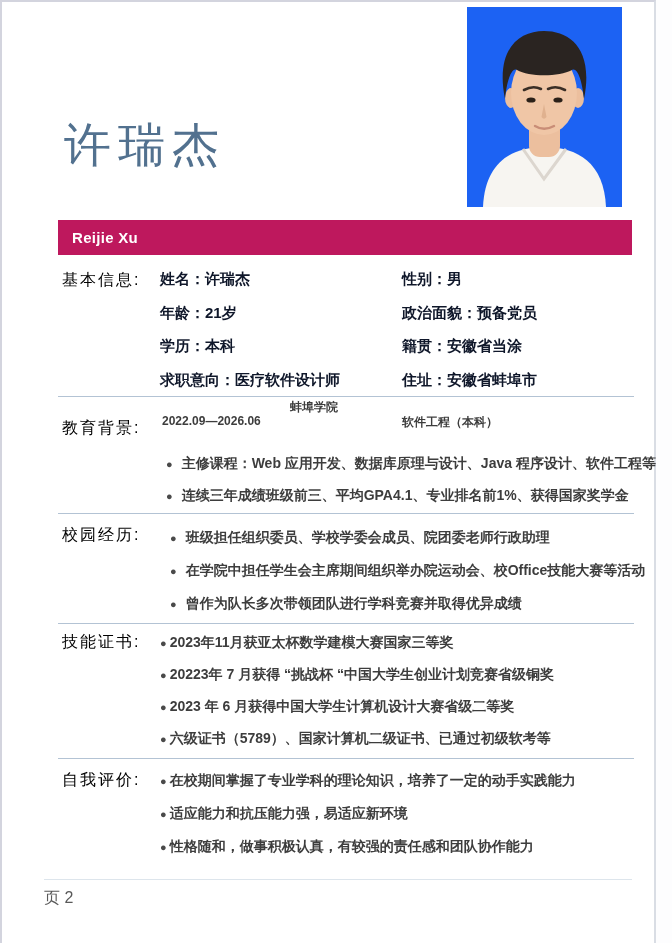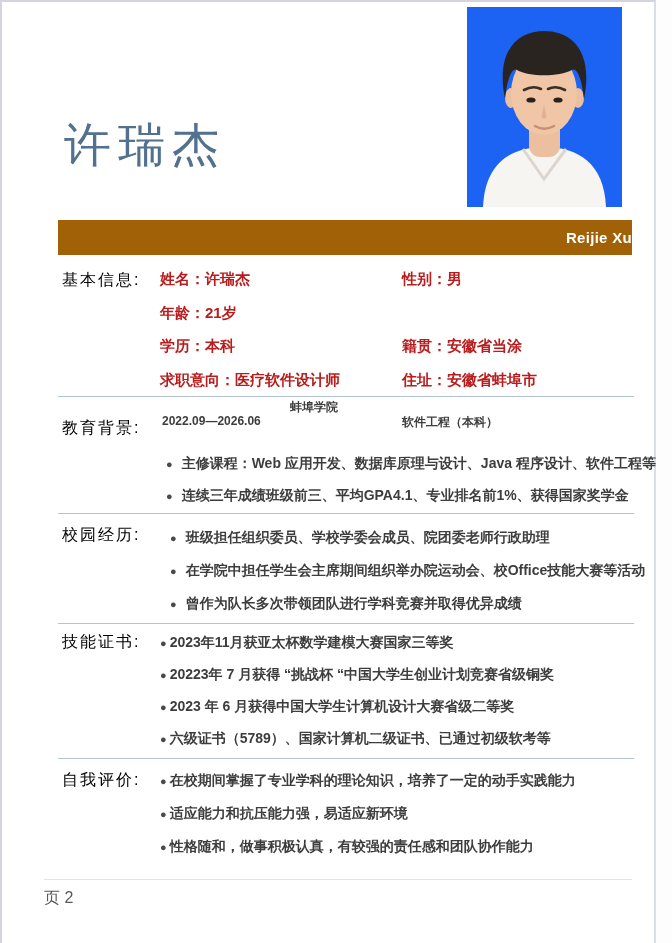--- a/index.html
+++ b/index.html
@@ -29,36 +29,35 @@
   }
   .subtitle {
     position:absolute; left:210px; top:148px;
     font-family:"Liberation Serif","DejaVu Serif",serif;
     font-size:24px; letter-spacing:10px;
     color:#85a1b7; white-space:nowrap;
   }
   .banner {
     position:absolute; left:56px; top:218px;
     width:574px; height:35px;
-    background:#a16207;
+    background:#be185d;
     color:#ffffff;
-    text-align:right;
   }
   .banner span {
     display:block; padding-left:14px; line-height:35px;
     font-size:15px; font-weight:bold; letter-spacing:0.3px;
   }
   .sec-label {
     position:absolute; left:60px;
     font-size:16px; letter-spacing:2px;
     color:#000000; white-space:nowrap;
   }
   .field {
     position:absolute;
-    font-size:15px; font-weight:bold; color:#b91c1c;
+    font-size:15px; font-weight:bold; color:#0f172a;
     white-space:nowrap;
   }
   .edu-cell {
     position:absolute;
     font-size:12px; font-weight:bold; color:#3d3d3d;
     white-space:nowrap;
   }
   .divider {
     position:absolute; left:56px; width:576px; height:1px;
     background:#b3c3d4;
@@ -125,20 +124,23 @@
   <div class="field" style="left:158px; top:335px">
     <span>学历：</span><span>本科</span>
   </div>
   <div class="field" style="left:158px; top:369px">
     <span>求职意向：</span><span>医疗软件设计师</span>
   </div>
 
   <div class="field" style="left:400px; top:268px">
     <span>性别：</span><span>男</span>
   </div>
+  <div class="field" style="left:400px; top:302px">
+    <span>政治面貌：</span><span>预备党员</span>
+  </div>
   <div class="field" style="left:400px; top:335px">
     <span>籍贯：</span><span>安徽省当涂</span>
   </div>
   <div class="field" style="left:400px; top:369px">
     <span>住址：</span><span>安徽省蚌埠市</span>
   </div>
 
   <div class="divider" style="top:394px"></div>
 
   <div class="sec-label" style="top:416px">教育背景:</div>

